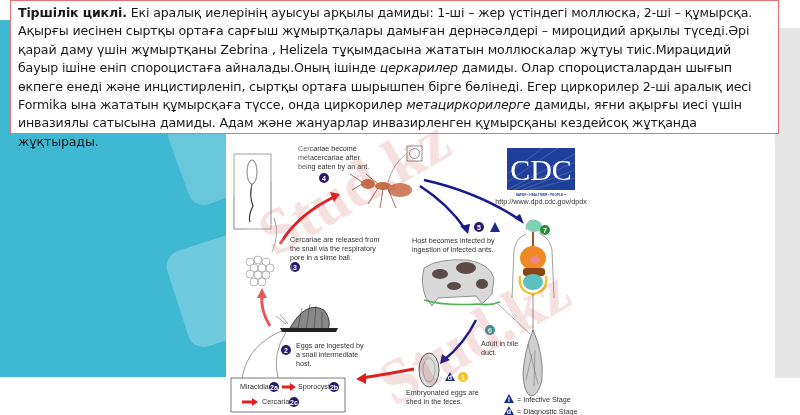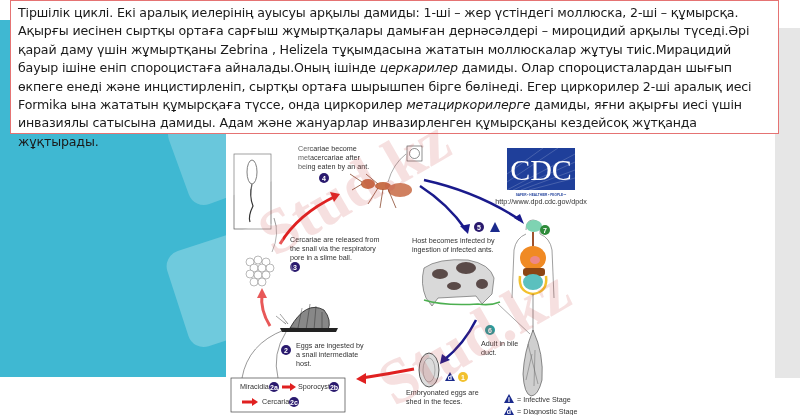--- a/index.html
+++ b/index.html
@@ -11,21 +11,21 @@
 
   .text-box {
     position: absolute; left: 10px; top: 0px; width: 769px; height: 134px;
     background: #ffffff; border: 1.5px solid #e57373;
     padding: 3px 7px; z-index: 5;
   }
   .text-box p {
     font-family: "DejaVu Sans", sans-serif;
     font-size: 12.6px; line-height: 18.4px; color: #1a1a1a; letter-spacing: -0.15px;
   }
-  .text-box b { font-weight: normal; }
+  .text-box b { font-weight: bold; }
   .text-box i { }
 
   .diagram { position: absolute; left: 228px; top: 134px; width: 385px; height: 281px; background: #ffffff; z-index: 2; }
   .diagram svg { width: 100%; height: 100%; display: block; }
   .cap { font-family: "Liberation Sans", sans-serif; font-size: 7.2px; fill: #333; }
   .num { font-family: "Liberation Sans", sans-serif; font-size: 7px; font-weight: bold; fill: #fff; }
 
   .watermark {
     position: absolute; font-family: "Liberation Serif", serif; font-weight: bold;
     color: rgba(200, 60, 60, 0.16); font-size: 64px; transform: rotate(-30deg);

